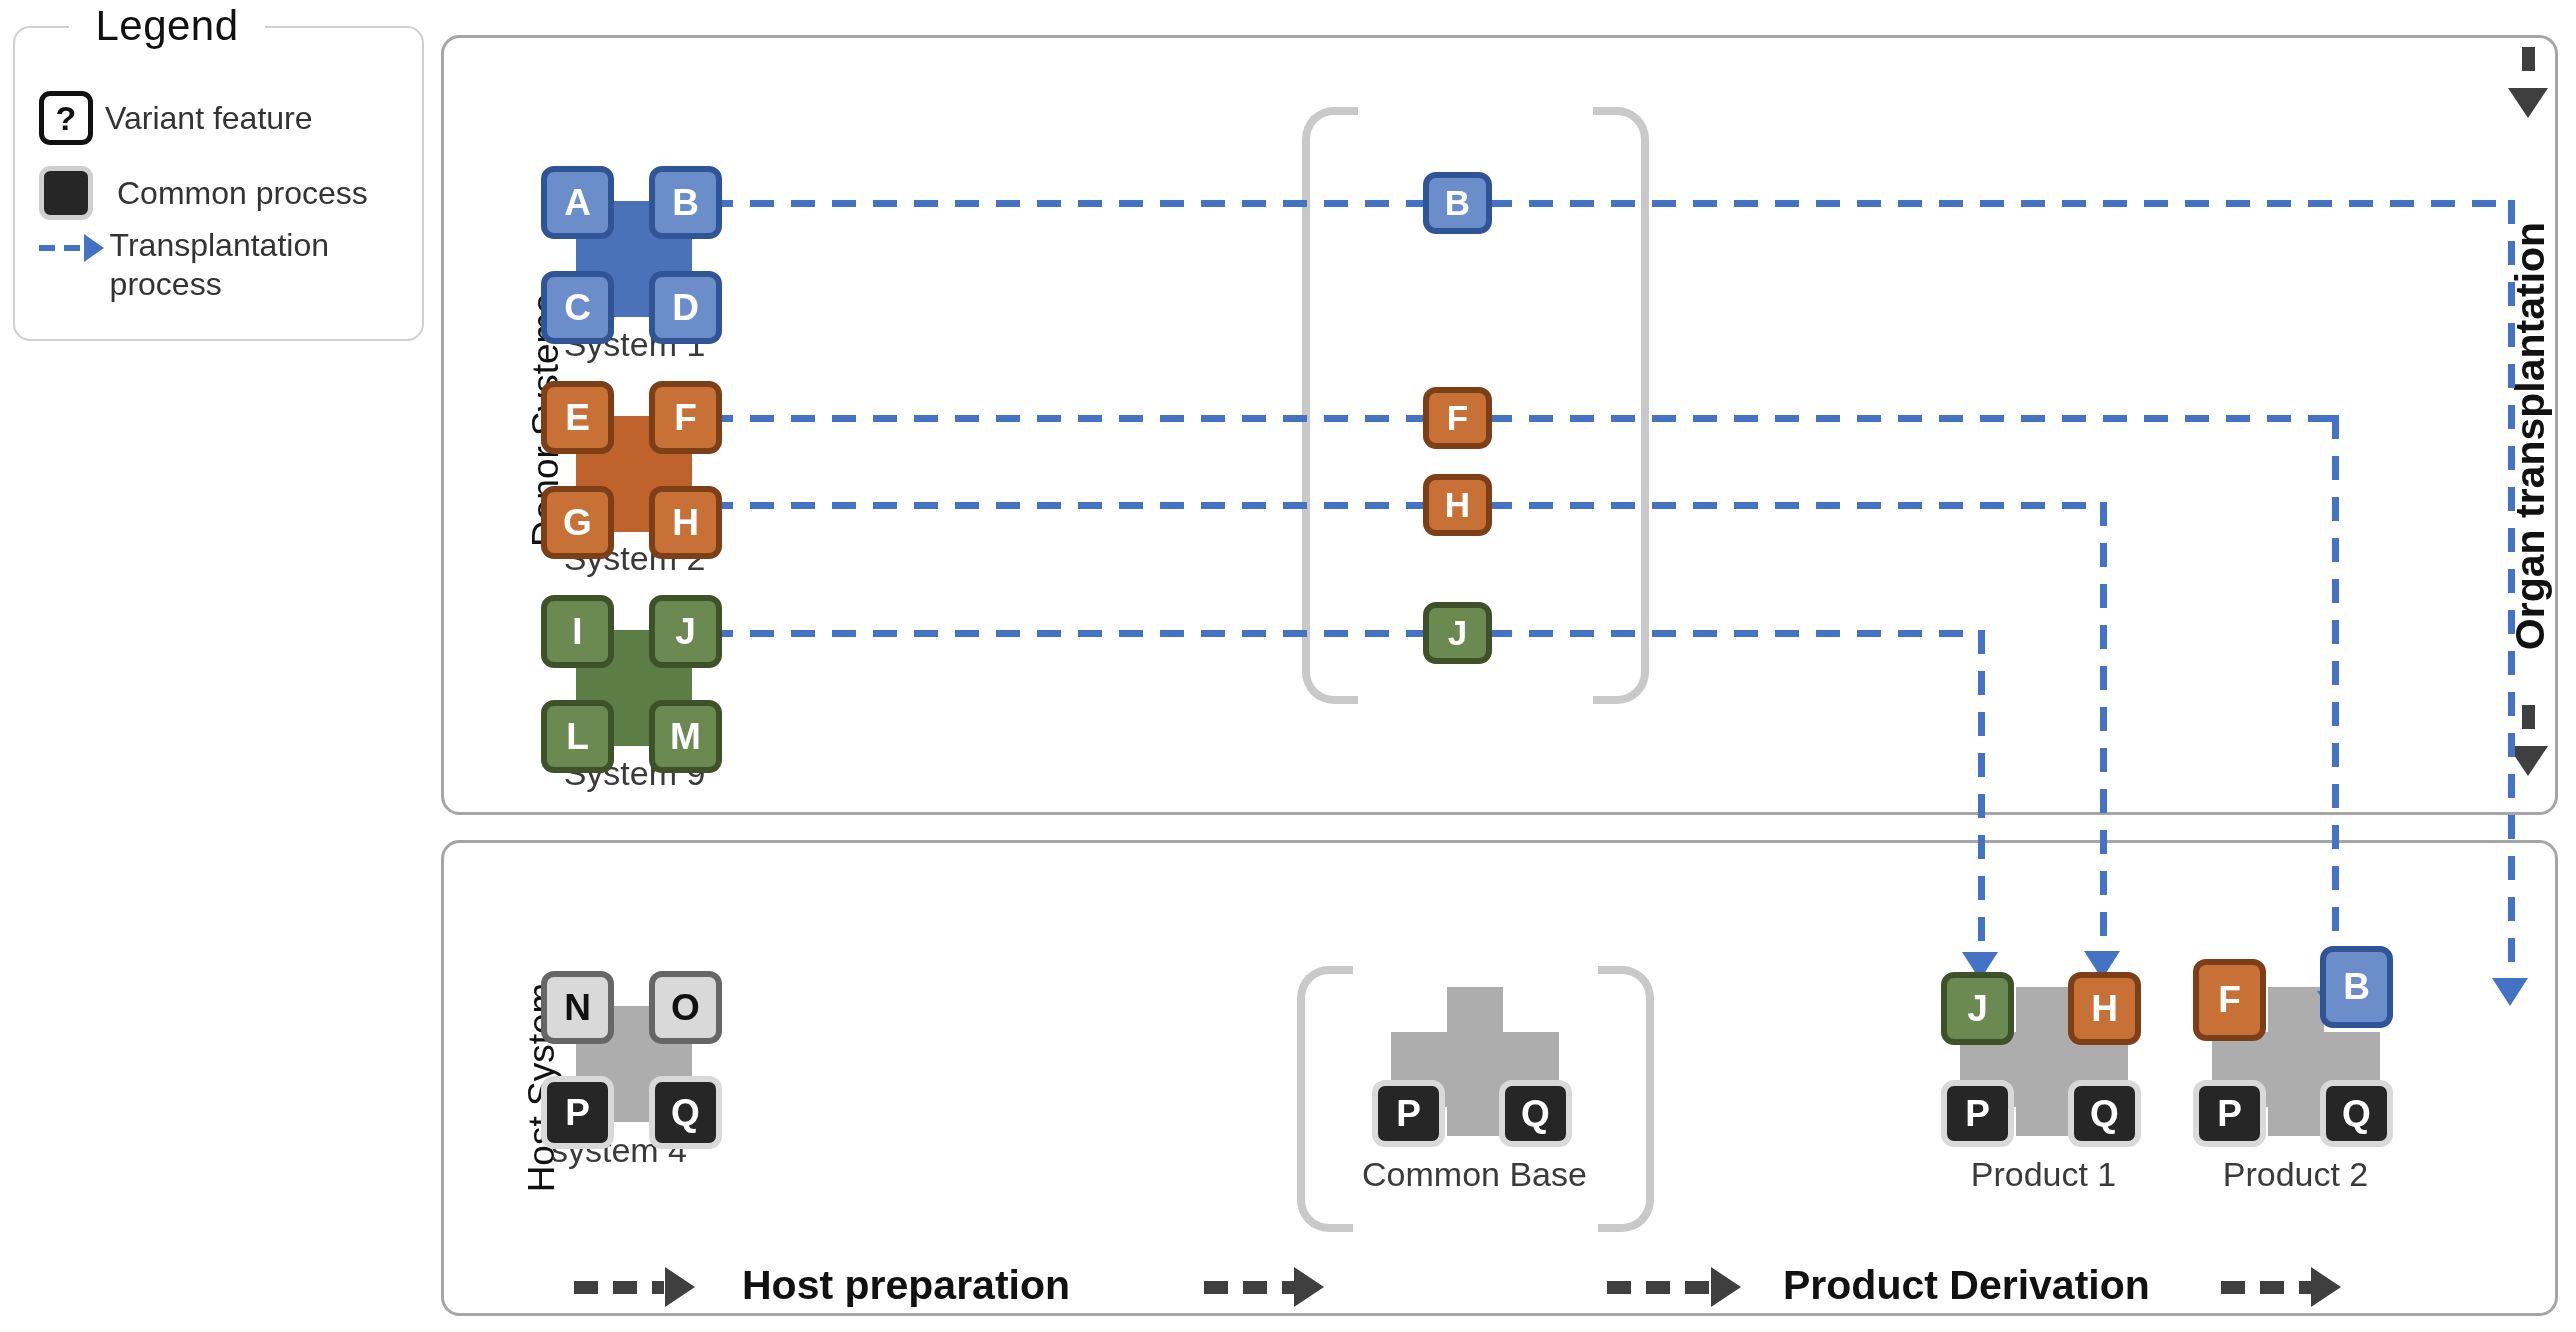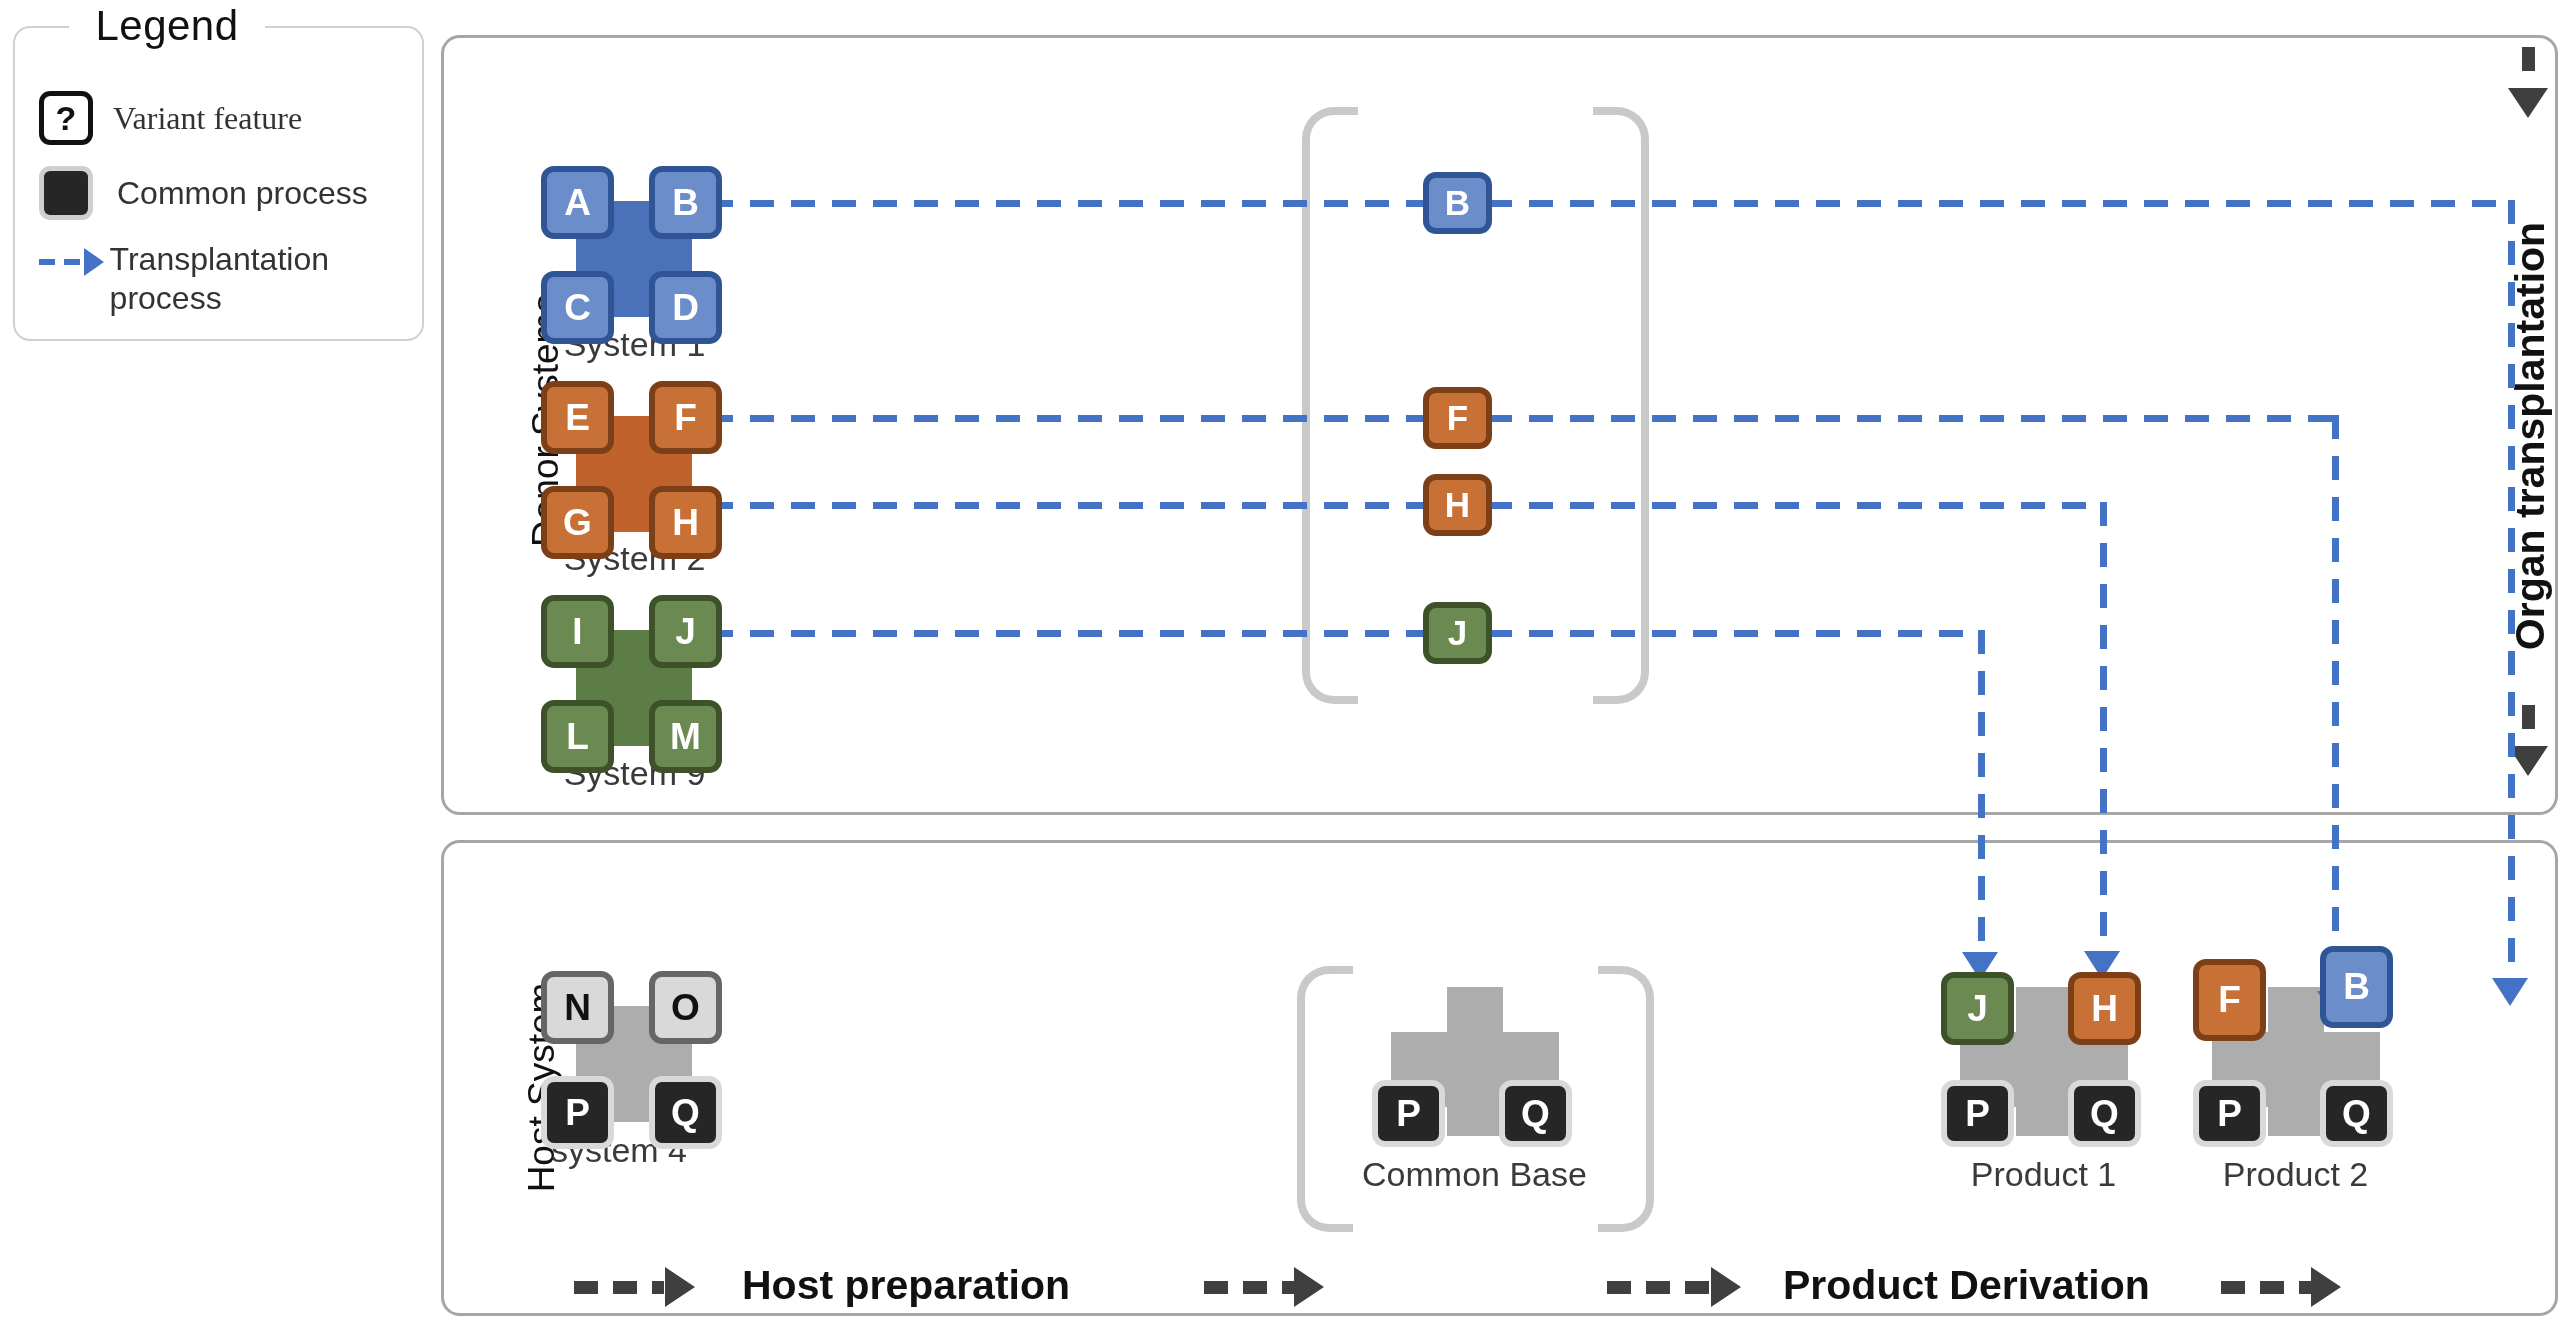--- a/index.html
+++ b/index.html
@@ -161,29 +161,29 @@
 </head>
 <body>
 
 <div id="root">
 
   <div class="abs legend-box"></div>
   <div class="abs legend-title">Legend</div>
 
   <div class="abs legend-row" style="left:39px; top:91px; width:364px;">
     <div class="lg-variant-icon">?</div>
-    <div class="lg-label" style="margin-left:20px; margin-top:7.5px;font-family:Liberation Serif, serif;">Variant feature</div>
+    <div class="lg-label" style="margin-left:12px; margin-top:7.5px;">Variant feature</div>
   </div>
 
   <div class="abs legend-row" style="left:39px; top:166px; width:364px;">
     <div class="lg-common-icon"></div>
     <div class="lg-label" style="margin-left:24px; margin-top:7.5px;">Common process</div>
   </div>
 
-  <div class="abs legend-row" style="left:39px; top:240px; width:364px;">
+  <div class="abs legend-row" style="left:39px; top:226px; width:364px;">
     <div class="lg-dash"></div>
     <div style="margin-left:5.6px;">
       <div class="lg-label">Transplantation</div>
       <div class="lg-label">process</div>
     </div>
   </div>
 
   <div class="abs panel" id="panel-top"></div>
 
   <div class="abs vlabel" style="left:359px; top:397px; width:373px; height:47px;

